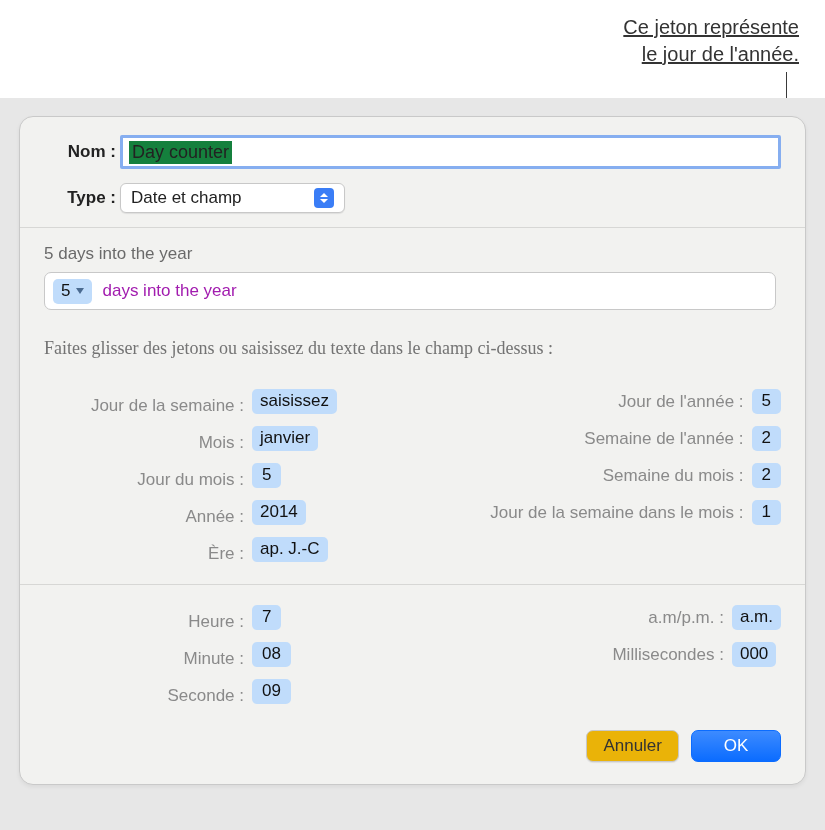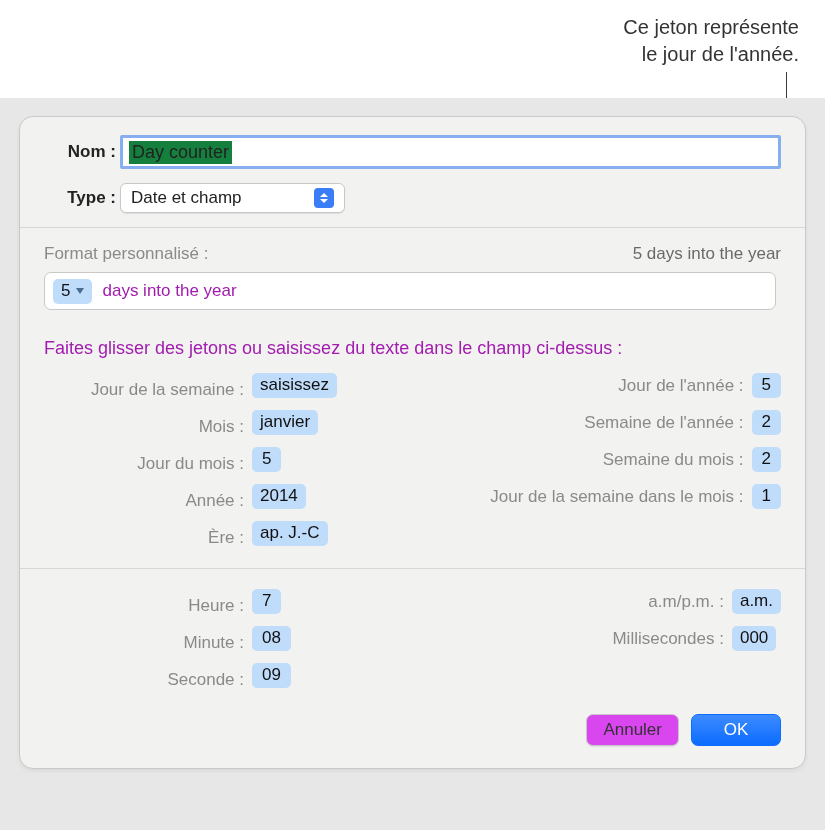--- a/index.html
+++ b/index.html
@@ -14,20 +14,21 @@
     position: relative;
   }
   .callout {
     position: absolute;
     top: 14px;
     right: 26px;
     text-align: right;
     font-size: 20px;
     line-height: 1.35;
     color: #333;
+    text-decoration: underline;
   }
   .callout-line1, .callout-line2 { display: block; }
   .callout-stem {
     position: absolute;
     top: 72px;
     right: 38px;
     width: 1px;
     height: 344px;
     background: #3a3a3a;
   }
@@ -171,22 +172,23 @@
     border-left: 4px solid transparent;
     border-right: 4px solid transparent;
     border-top: 6px solid #4a6a90;
   }
   .format-tail { color: #a21caf; }
   .section-tokens {
     padding: 18px 24px 20px 24px;
   }
   .instr {
     font-size: 18px;
-    margin-bottom: 12px;
-    color: #a21caf;
+    margin-bottom: 28px;
+    color: #737373;
+    font-family: Liberation Serif, serif;
   }
   .token-grid {
     display: grid;
     grid-template-columns: 200px auto 1fr 40px auto;
     column-gap: 8px;
     row-gap: 8px;
     align-items: center;
   }
   .tg-label {
     text-align: right;
@@ -220,21 +222,21 @@
     border-radius: 7px;
     font-size: 17px;
     display: flex;
     align-items: center;
     justify-content: center;
     padding: 0 16px;
     cursor: default;
     user-select: none;
   }
   .btn-default {
-    background: #d946ef;
+    background: #eab308;
     border: 1px solid #c8c8c8;
     color: #333;
     box-shadow: 0 1px 1px rgba(0,0,0,0.08);
   }
   .btn-primary {
     background: linear-gradient(#3d8bff, #0b6cff);
     border: 1px solid #0b6cff;
     color: #fff;
   }
 </style>
@@ -265,21 +267,20 @@
         <span>Date et champ</span>
         <span class="select-arrows"></span>
       </div>
     </div>
   </div>
 
   <div class="divider"></div>
 
   <div class="section-format">
     <div class="format-header">
-      <span class="muted">Format personnalisé :</span>
       <span class="format-preview">5 days into the year</span>
     </div>
     <div class="format-field">
       <span class="token">
         <span>5</span>
         <span class="token-chevron"></span>
       </span>
       <span class="format-tail">days into the year</span>
     </div>
   </div>

